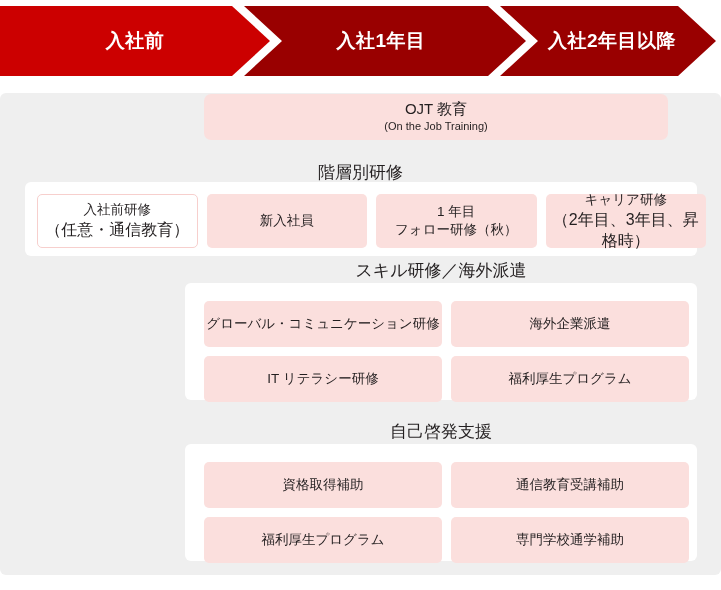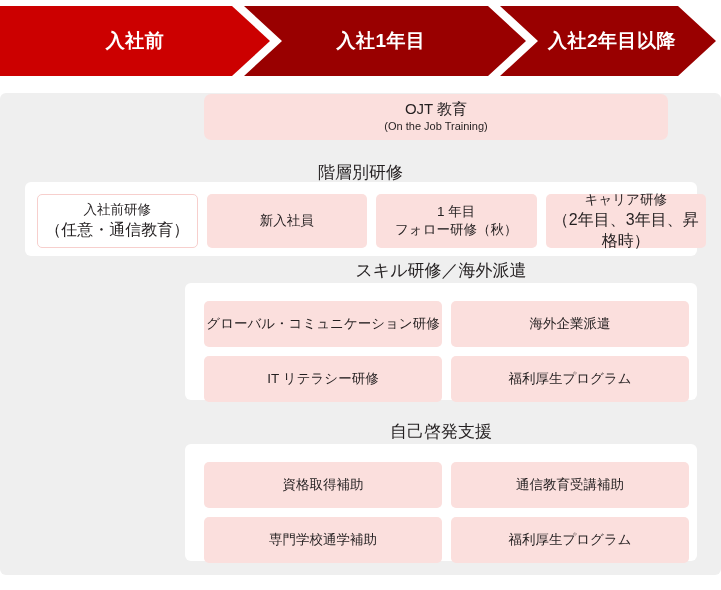--- a/index.html
+++ b/index.html
@@ -250,21 +250,21 @@
   <div class="section-heading" id="self-heading">自己啓発支援</div>
   <div class="white-card" id="self-card">
     <div class="grid2">
       <div class="chip">
         <span class="chip-main">資格取得補助</span>
       </div>
       <div class="chip">
         <span class="chip-main">通信教育受講補助</span>
       </div>
       <div class="chip">
+        <span class="chip-main">福利厚生プログラム</span>
+      </div>
+      <div class="chip">
         <span class="chip-main">専門学校通学補助</span>
       </div>
-      <div class="chip">
-        <span class="chip-main">福利厚生プログラム</span>
-      </div>
     </div>
   </div>
 
 </div>
 
 </body></html>

